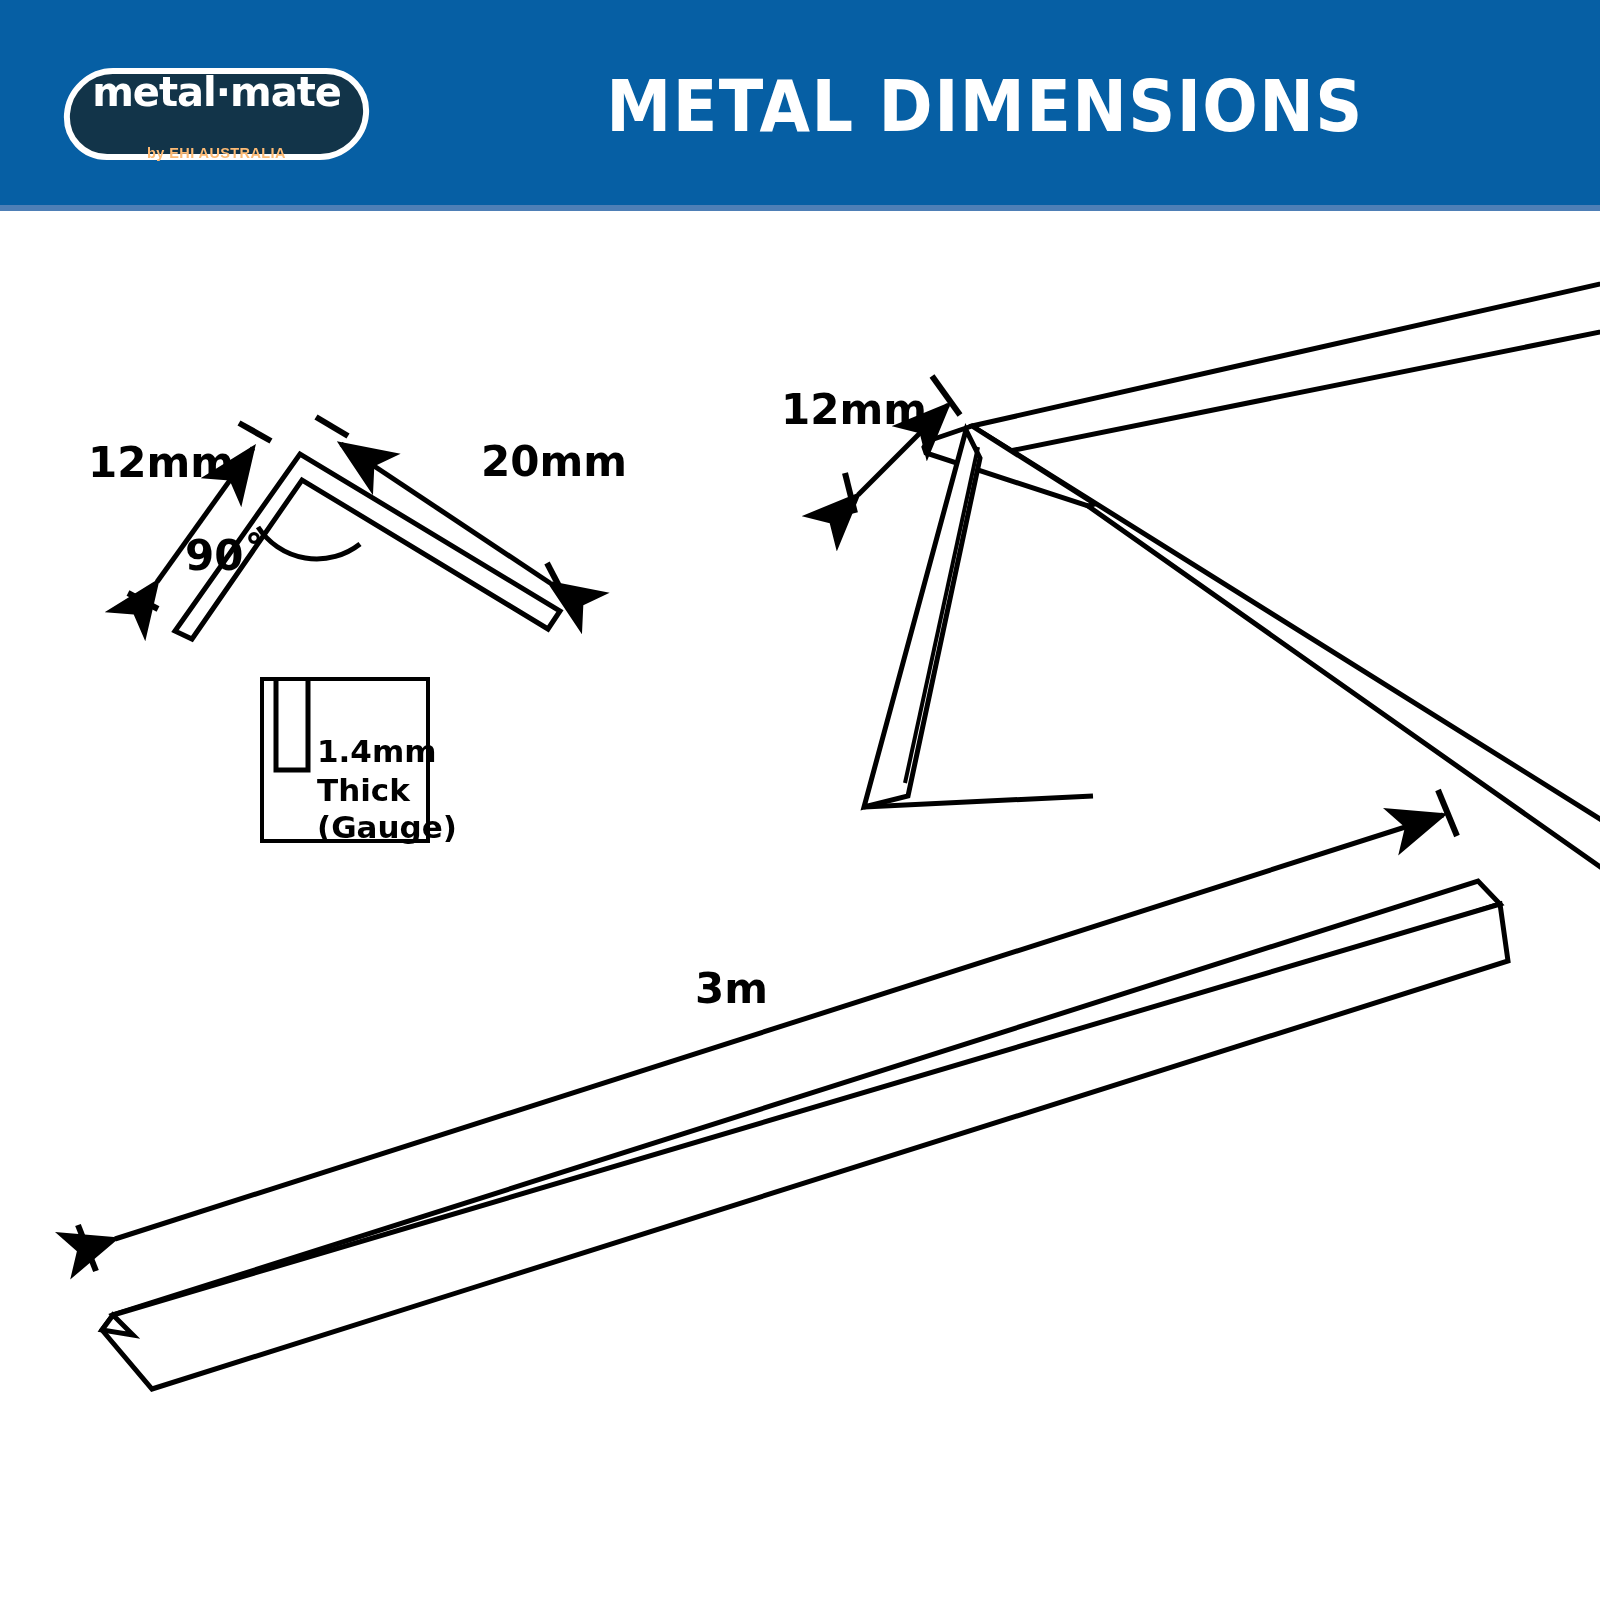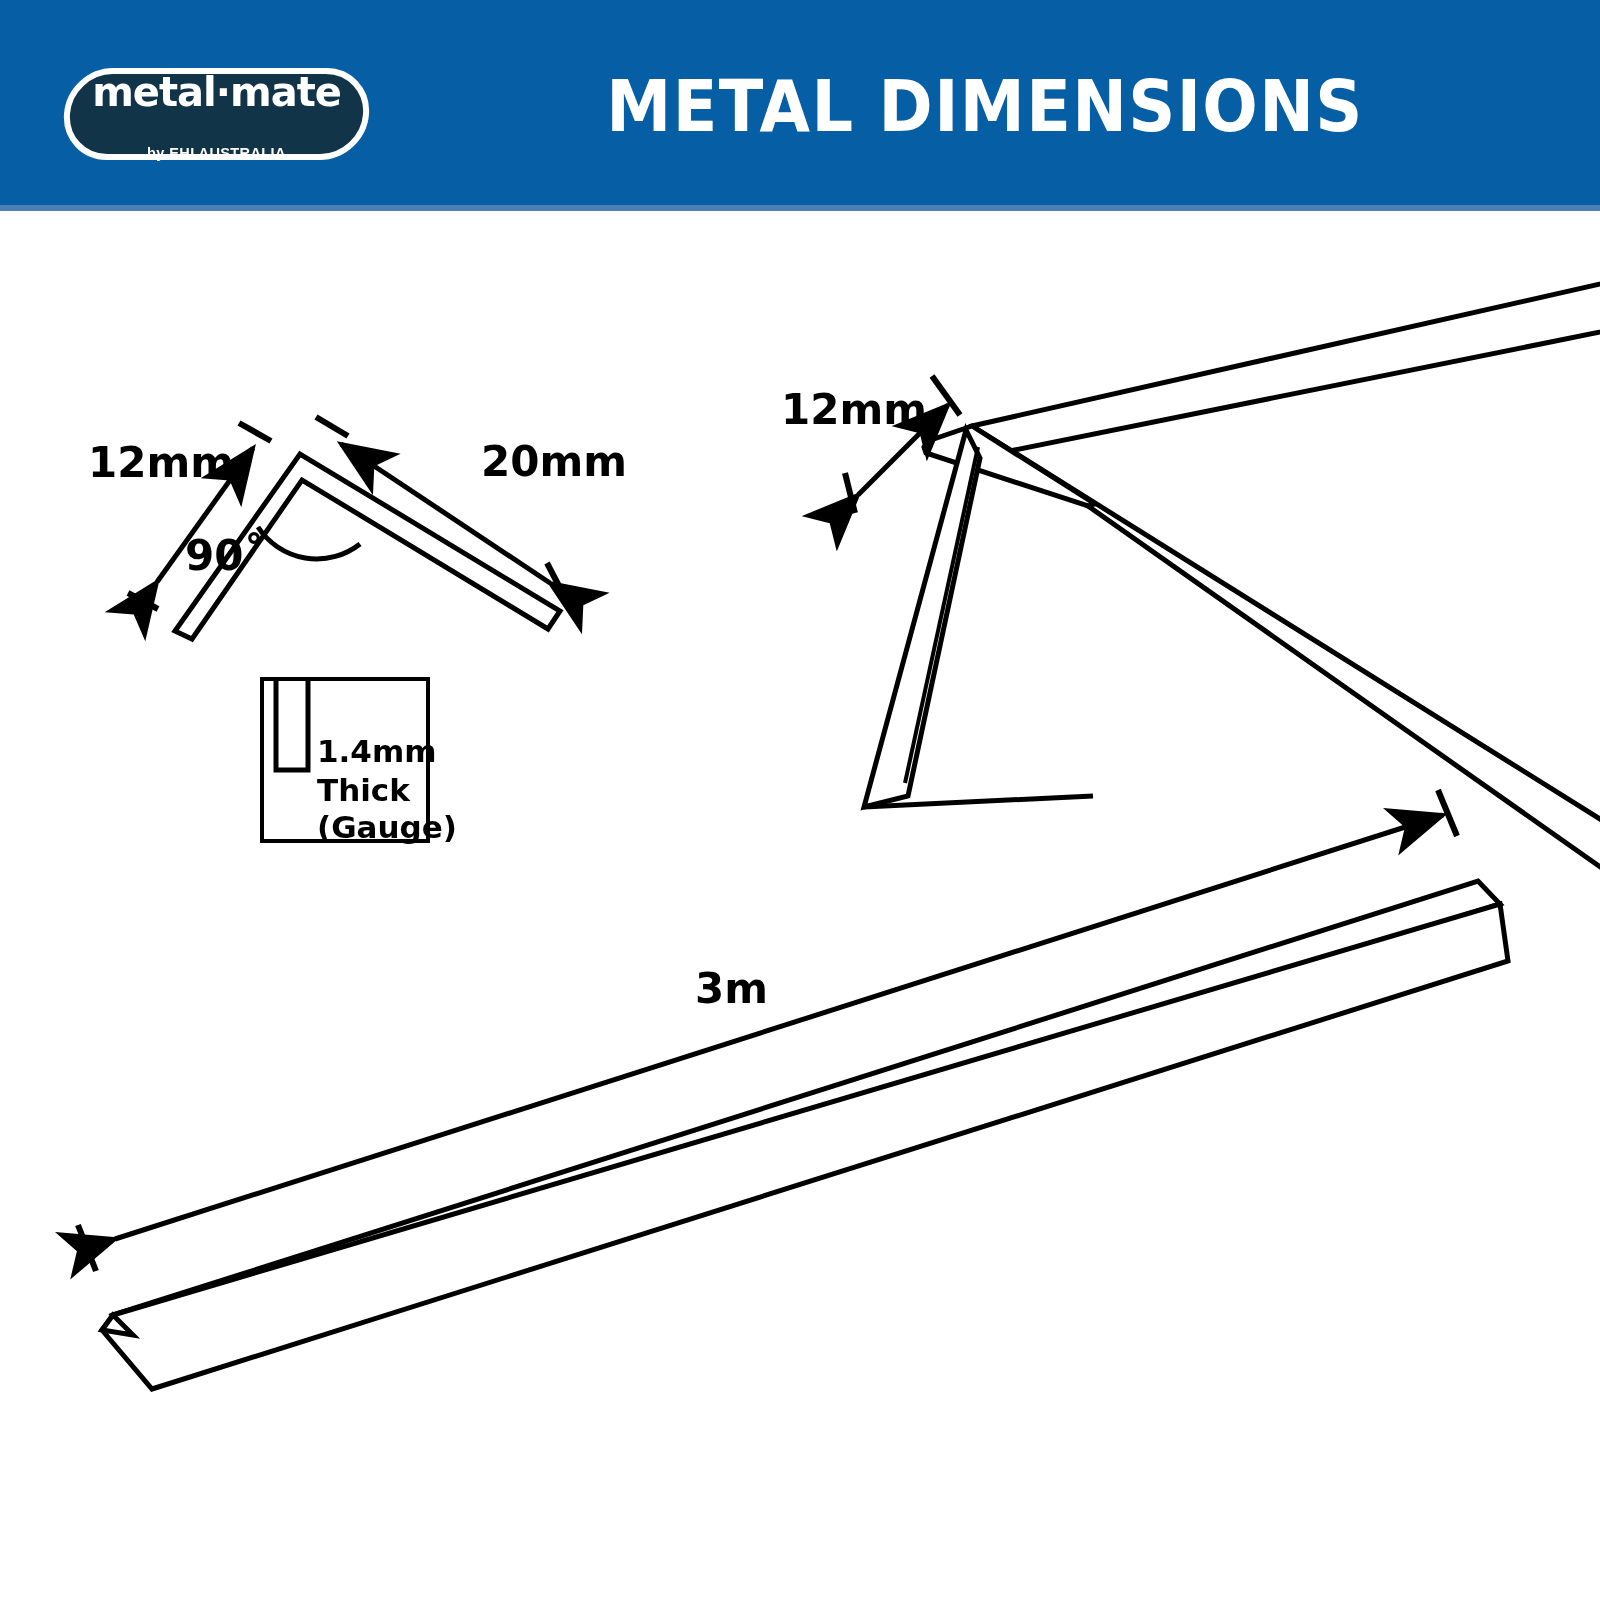--- a/index.html
+++ b/index.html
@@ -64,21 +64,21 @@
     color: #ffffff;
     font-family: "DejaVu Sans", sans-serif;
     font-size: 40px;
     font-weight: 700;
     letter-spacing: -1px;
     line-height: 1;
     margin-top: 4px;
     white-space: nowrap;
   }
   #logo-tagline {
-    color: #ffffff;
+    color: #fdba74;
     font-family: "Liberation Sans", sans-serif;
     font-size: 14.5px;
     font-weight: 700;
     letter-spacing: 0.4px;
     line-height: 1;
     margin-top: 0;
     white-space: nowrap;
   }
 
   

